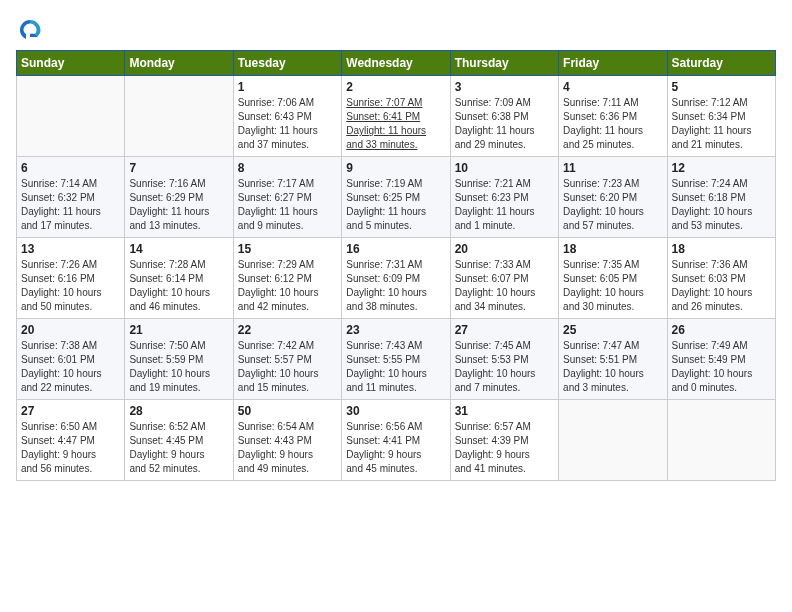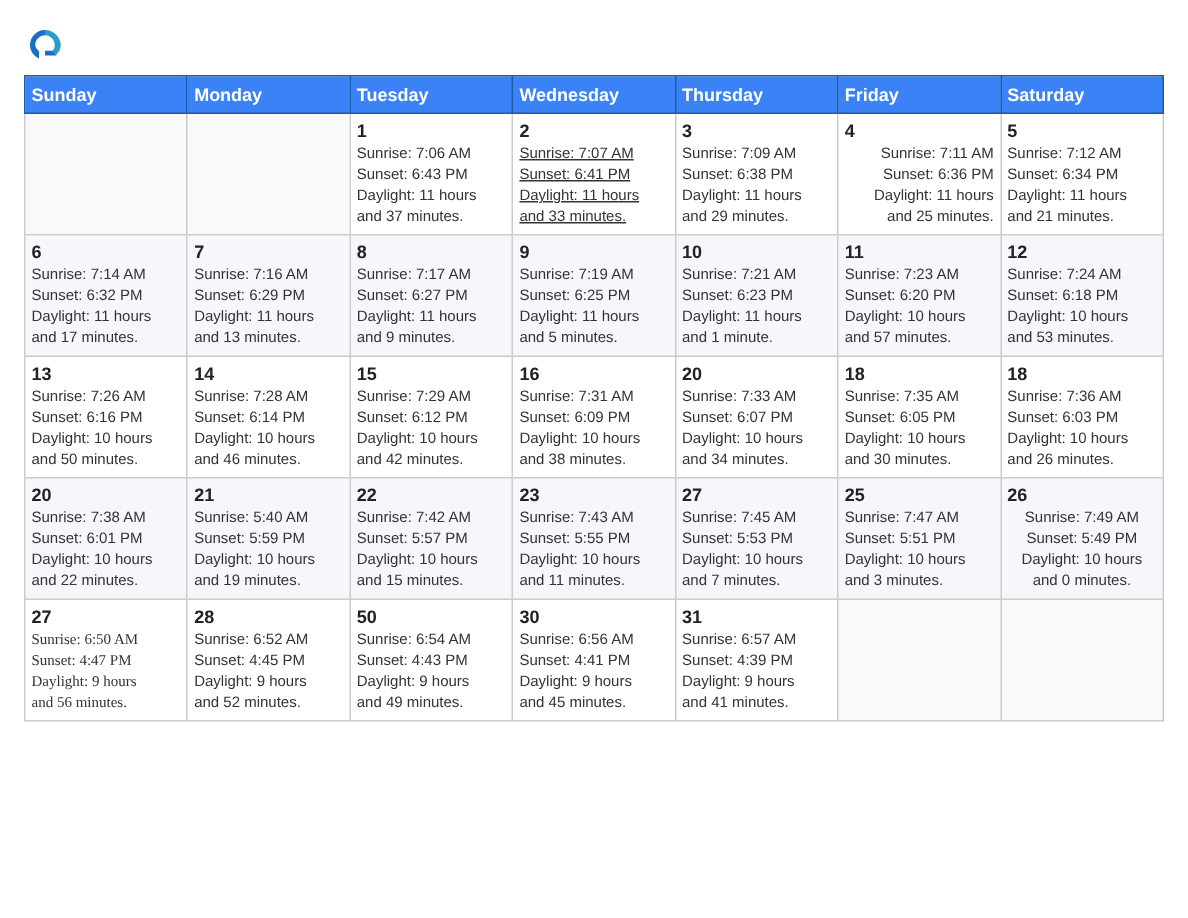--- a/index.html
+++ b/index.html
@@ -45,21 +45,21 @@
       font-size: 15px;
       color: #444;
       margin-top: 2px;
     }
     table {
       width: 100%;
       border-collapse: collapse;
       table-layout: fixed;
     }
     thead th {
-      background-color: #3b82f6;
+      background-color: #4d7c0f;
       color: #fff;
       font-size: 12px;
       font-weight: bold;
       padding: 5px 4px;
       text-align: left;
       border: 1px solid #1a5aaa;
     }
     tbody td {
       border: 1px solid #ccc;
       vertical-align: top;
@@ -141,21 +141,21 @@
         </td>
         <td>
           <span class="day-number">3</span>
           <div class="day-detail" style="white-space: pre-line;">Sunrise: 7:09 AM
 Sunset: 6:38 PM
 Daylight: 11 hours
 and 29 minutes.</div>
         </td>
         <td>
           <span class="day-number">4</span>
-          <div class="day-detail" style="white-space: pre-line; text-align: right;">Sunrise: 7:11 AM
+          <div class="day-detail" style="white-space: pre-line;">Sunrise: 7:11 AM
 Sunset: 6:36 PM
 Daylight: 11 hours
 and 25 minutes.</div>
         </td>
         <td>
           <span class="day-number">5</span>
           <div class="day-detail" style="white-space: pre-line;">Sunrise: 7:12 AM
 Sunset: 6:34 PM
 Daylight: 11 hours
 and 21 minutes.</div>
@@ -266,21 +266,21 @@
       <tr>
         <td>
           <span class="day-number">20</span>
           <div class="day-detail" style="white-space: pre-line;">Sunrise: 7:38 AM
 Sunset: 6:01 PM
 Daylight: 10 hours
 and 22 minutes.</div>
         </td>
         <td>
           <span class="day-number">21</span>
-          <div class="day-detail" style="white-space: pre-line;">Sunrise: 5:40 AM
+          <div class="day-detail" style="white-space: pre-line;">Sunrise: 7:50 AM
 Sunset: 5:59 PM
 Daylight: 10 hours
 and 19 minutes.</div>
         </td>
         <td>
           <span class="day-number">22</span>
           <div class="day-detail" style="white-space: pre-line;">Sunrise: 7:42 AM
 Sunset: 5:57 PM
 Daylight: 10 hours
 and 15 minutes.</div>
@@ -301,30 +301,30 @@
         </td>
         <td>
           <span class="day-number">25</span>
           <div class="day-detail" style="white-space: pre-line;">Sunrise: 7:47 AM
 Sunset: 5:51 PM
 Daylight: 10 hours
 and 3 minutes.</div>
         </td>
         <td>
           <span class="day-number">26</span>
-          <div class="day-detail" style="white-space: pre-line; text-align: center;">Sunrise: 7:49 AM
+          <div class="day-detail" style="white-space: pre-line;">Sunrise: 7:49 AM
 Sunset: 5:49 PM
 Daylight: 10 hours
 and 0 minutes.</div>
         </td>
       </tr>
       <tr>
         <td>
           <span class="day-number">27</span>
-          <div class="day-detail" style="white-space: pre-line; font-family: Liberation Serif, serif;">Sunrise: 6:50 AM
+          <div class="day-detail" style="white-space: pre-line;">Sunrise: 6:50 AM
 Sunset: 4:47 PM
 Daylight: 9 hours
 and 56 minutes.</div>
         </td>
         <td>
           <span class="day-number">28</span>
           <div class="day-detail" style="white-space: pre-line;">Sunrise: 6:52 AM
 Sunset: 4:45 PM
 Daylight: 9 hours
 and 52 minutes.</div>

